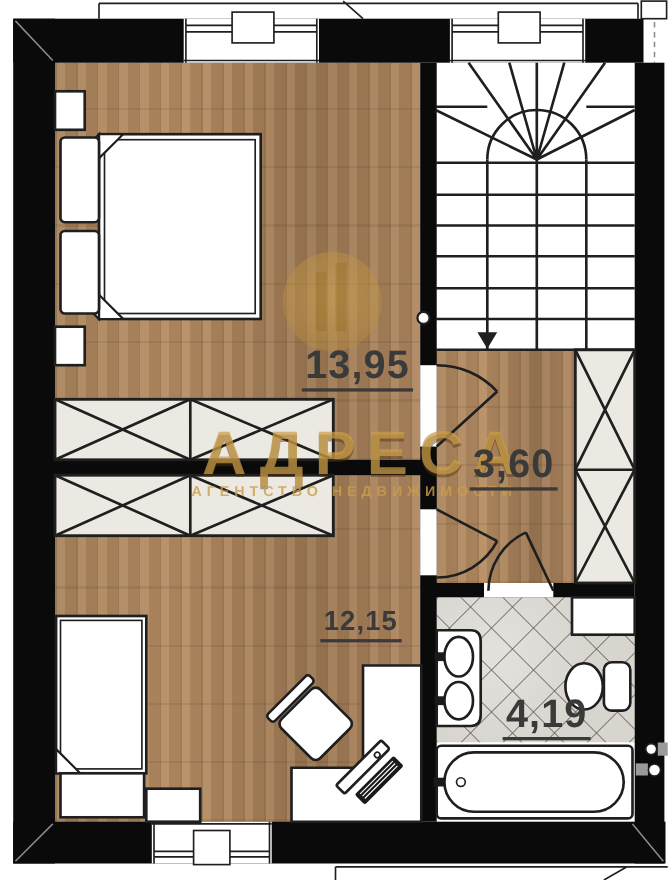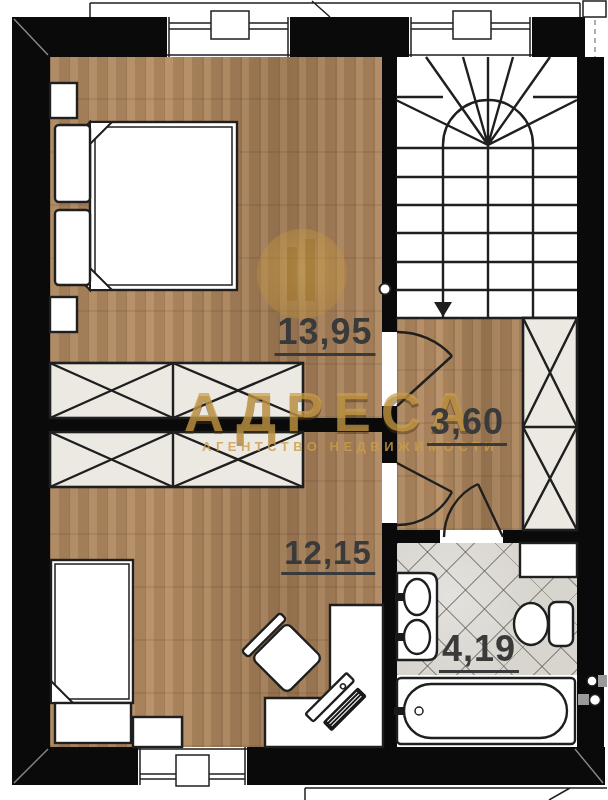--- a/index.html
+++ b/index.html
@@ -39,21 +39,21 @@
   .wm{z-index:8;pointer-events:none;}
   .wm-circle{left:257px;top:229px;width:90px;height:90px;border-radius:50%;
     background:radial-gradient(circle at 50% 45%, rgba(208,165,80,.55), rgba(190,145,60,.38) 70%, rgba(190,145,60,.32));
     }
   .wm-circle .bar{position:absolute;background:rgba(150,105,35,.35);}
   .wm-brand{left:332px;top:384px;transform:translateX(-50%);
     font-size:56px;font-weight:bold;letter-spacing:10px;line-height:1;
     color:rgba(203,158,72,.72);text-shadow:0 3px 0 rgba(80,52,15,.45);white-space:nowrap;}
   .wm-sub{left:322px;top:439px;transform:translateX(-50%);
     font-size:13px;font-weight:bold;letter-spacing:4.5px;
-    color:rgba(203,158,72,.8);white-space:nowrap;margin-left:28px;}
+    color:rgba(203,158,72,.8);white-space:nowrap;}
   
   .area-label{z-index:9;transform:translateX(-50%);color:var(--label);
     font-weight:bold;font-size:36px;letter-spacing:1px;line-height:1;
     border-bottom:3px solid var(--label);padding:0 3px 3px 3px;white-space:nowrap;}
 </style>
 </head>
 <body>
 
 <div class="plan">
 
@@ -201,16 +201,16 @@
 
   <div class="abs wm wm-circle">
     <div class="bar" style="left:30px;top:18px;width:10px;height:54px;"></div>
     <div class="bar" style="left:48px;top:10px;width:10px;height:62px;"></div>
   </div>
   <div class="abs wm wm-brand">АДРЕСА</div>
   <div class="abs wm wm-sub">АГЕНТСТВО НЕДВИЖИМОСТИ</div>
 
   <div class="abs area-label" style="left:325px;top:314px;">13,95</div>
   <div class="abs area-label" style="left:467px;top:404px;">3,60</div>
-  <div class="abs area-label" style="left:328px;top:536px;font-size:33px;">12,15</div>
-  <div class="abs area-label" style="left:479px;top:631px;">4,19</div>
+  <div class="abs area-label" style="left:328px;top:553px;font-size:25px;">12,15</div>
+  <div class="abs area-label" style="left:497px;top:631px;">4,19</div>
 
 </div>
 
 </body></html>

